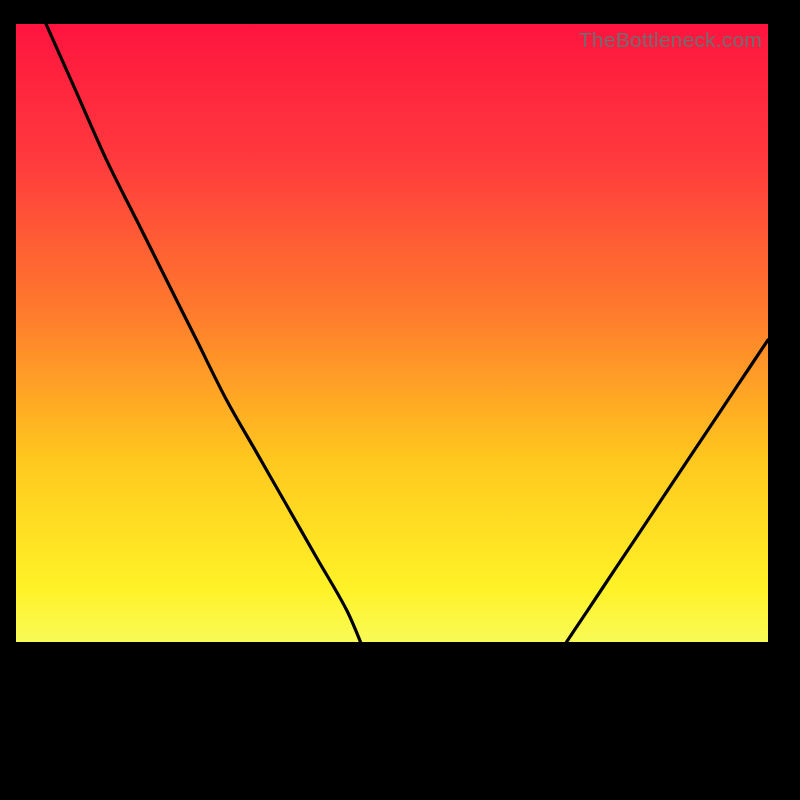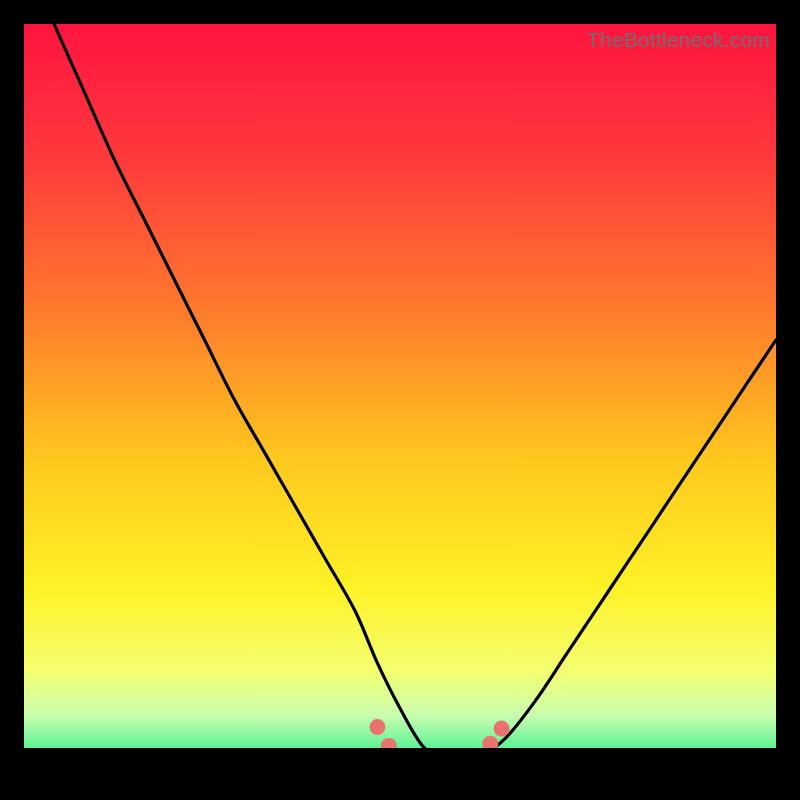--- a/index.html
+++ b/index.html
@@ -12,24 +12,24 @@
     font-family: Arial, Helvetica, sans-serif;
   }
   .frame {
     position: absolute;
     left: 0; top: 0;
     width: 800px; height: 800px;
     background: #000;
   }
   .plot {
     position: absolute;
-    left: 24px;
+    left: 16px;
     top: 24px;
     width: 752px;
-    height: 724px;
+    height: 618px;
     overflow: hidden;
   }
   .watermark {
     position: absolute;
     top: 4px;
     right: 6px;
     color: #6f6f6f;
     font-size: 21px;
     font-weight: 500;
     letter-spacing: 0.2px;

